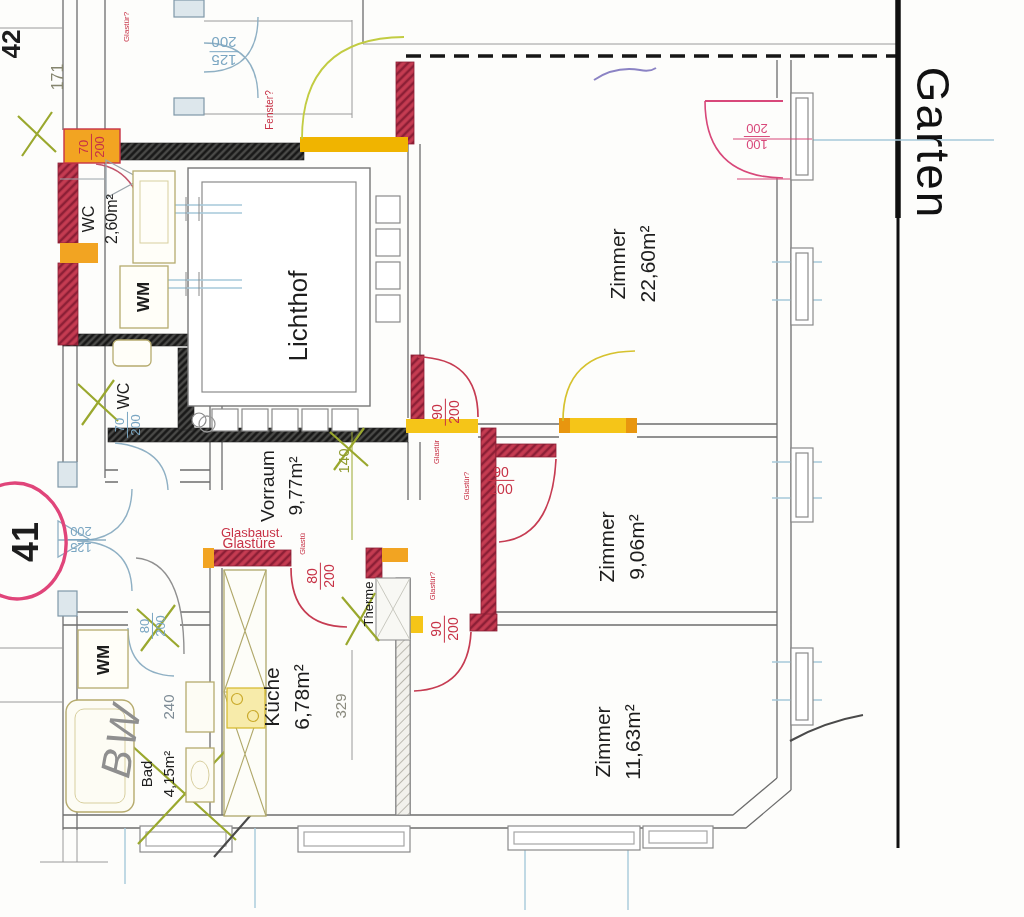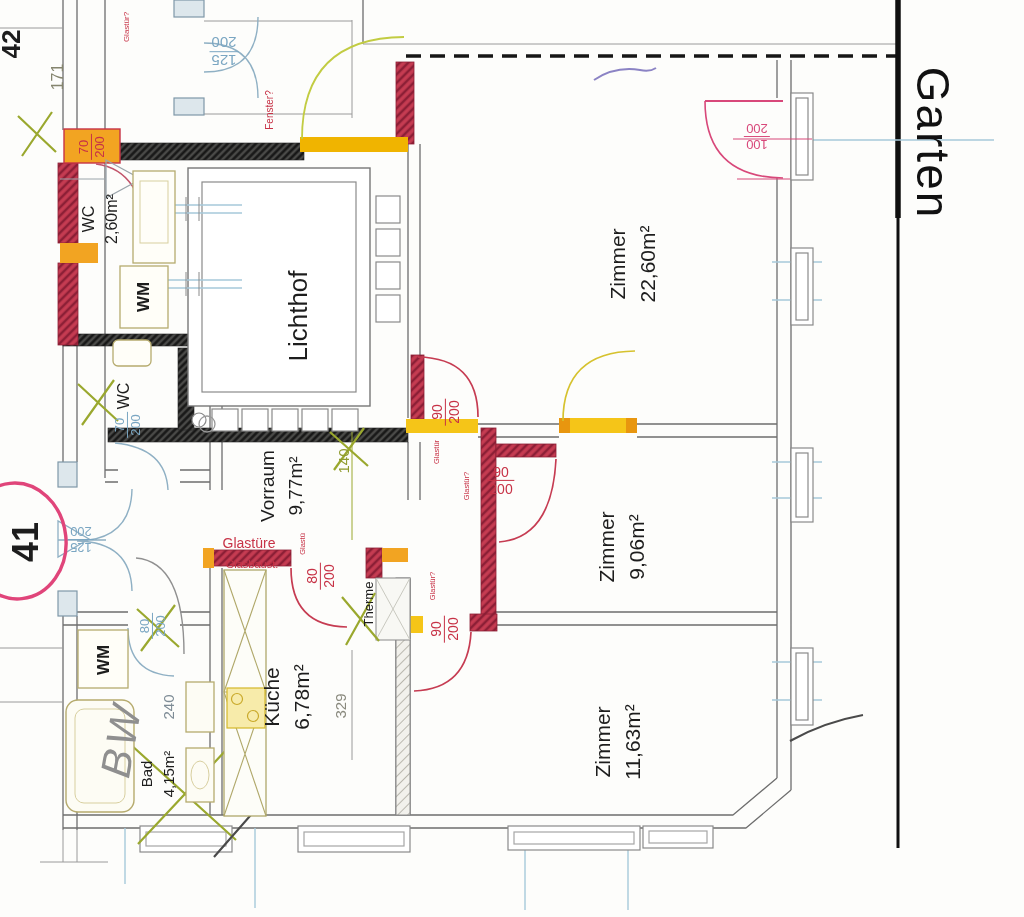--- a/index.html
+++ b/index.html
@@ -288,20 +288,20 @@
   <span class="num">90</span>
   <span class="den">200</span>
 </div>
 <div class="lbl frac" style="--r:180deg;left:757px;top:136px;font-size:13px;color:#d8487a">
   <span class="num">100</span>
   <span class="den">200</span>
 </div>
 
 <div class="lbl" style="--r:-90deg;left:270px;top:110px;font-size:10px;color:#c73246">Fenster?</div>
 <div class="lbl" style="--r:-90deg;left:127px;top:27px;font-size:8px;color:#c73246">Glastür?</div>
-<div class="lbl" style="left:252px;top:565px;font-size:11px;color:#c73246">Glasbaust.</div>
+<div class="lbl" style="left:252px;top:533px;font-size:13px;color:#c73246">Glasbaust.</div>
 <div class="lbl" style="left:249px;top:543px;font-size:14px;color:#c73246">Glastüre</div>
 <div class="lbl" style="--r:-90deg;left:437px;top:452px;font-size:7.5px;color:#c73246">Glastür</div>
 <div class="lbl" style="--r:-90deg;left:467px;top:486px;font-size:7.5px;color:#c73246">Glastür?</div>
 <div class="lbl" style="--r:-90deg;left:433px;top:586px;font-size:7.5px;color:#c73246">Glastür?</div>
 <div class="lbl" style="--r:-90deg;left:303px;top:544px;font-size:7.5px;color:#c73246">Glastü</div>
 
 </div>
 
 </body></html>

